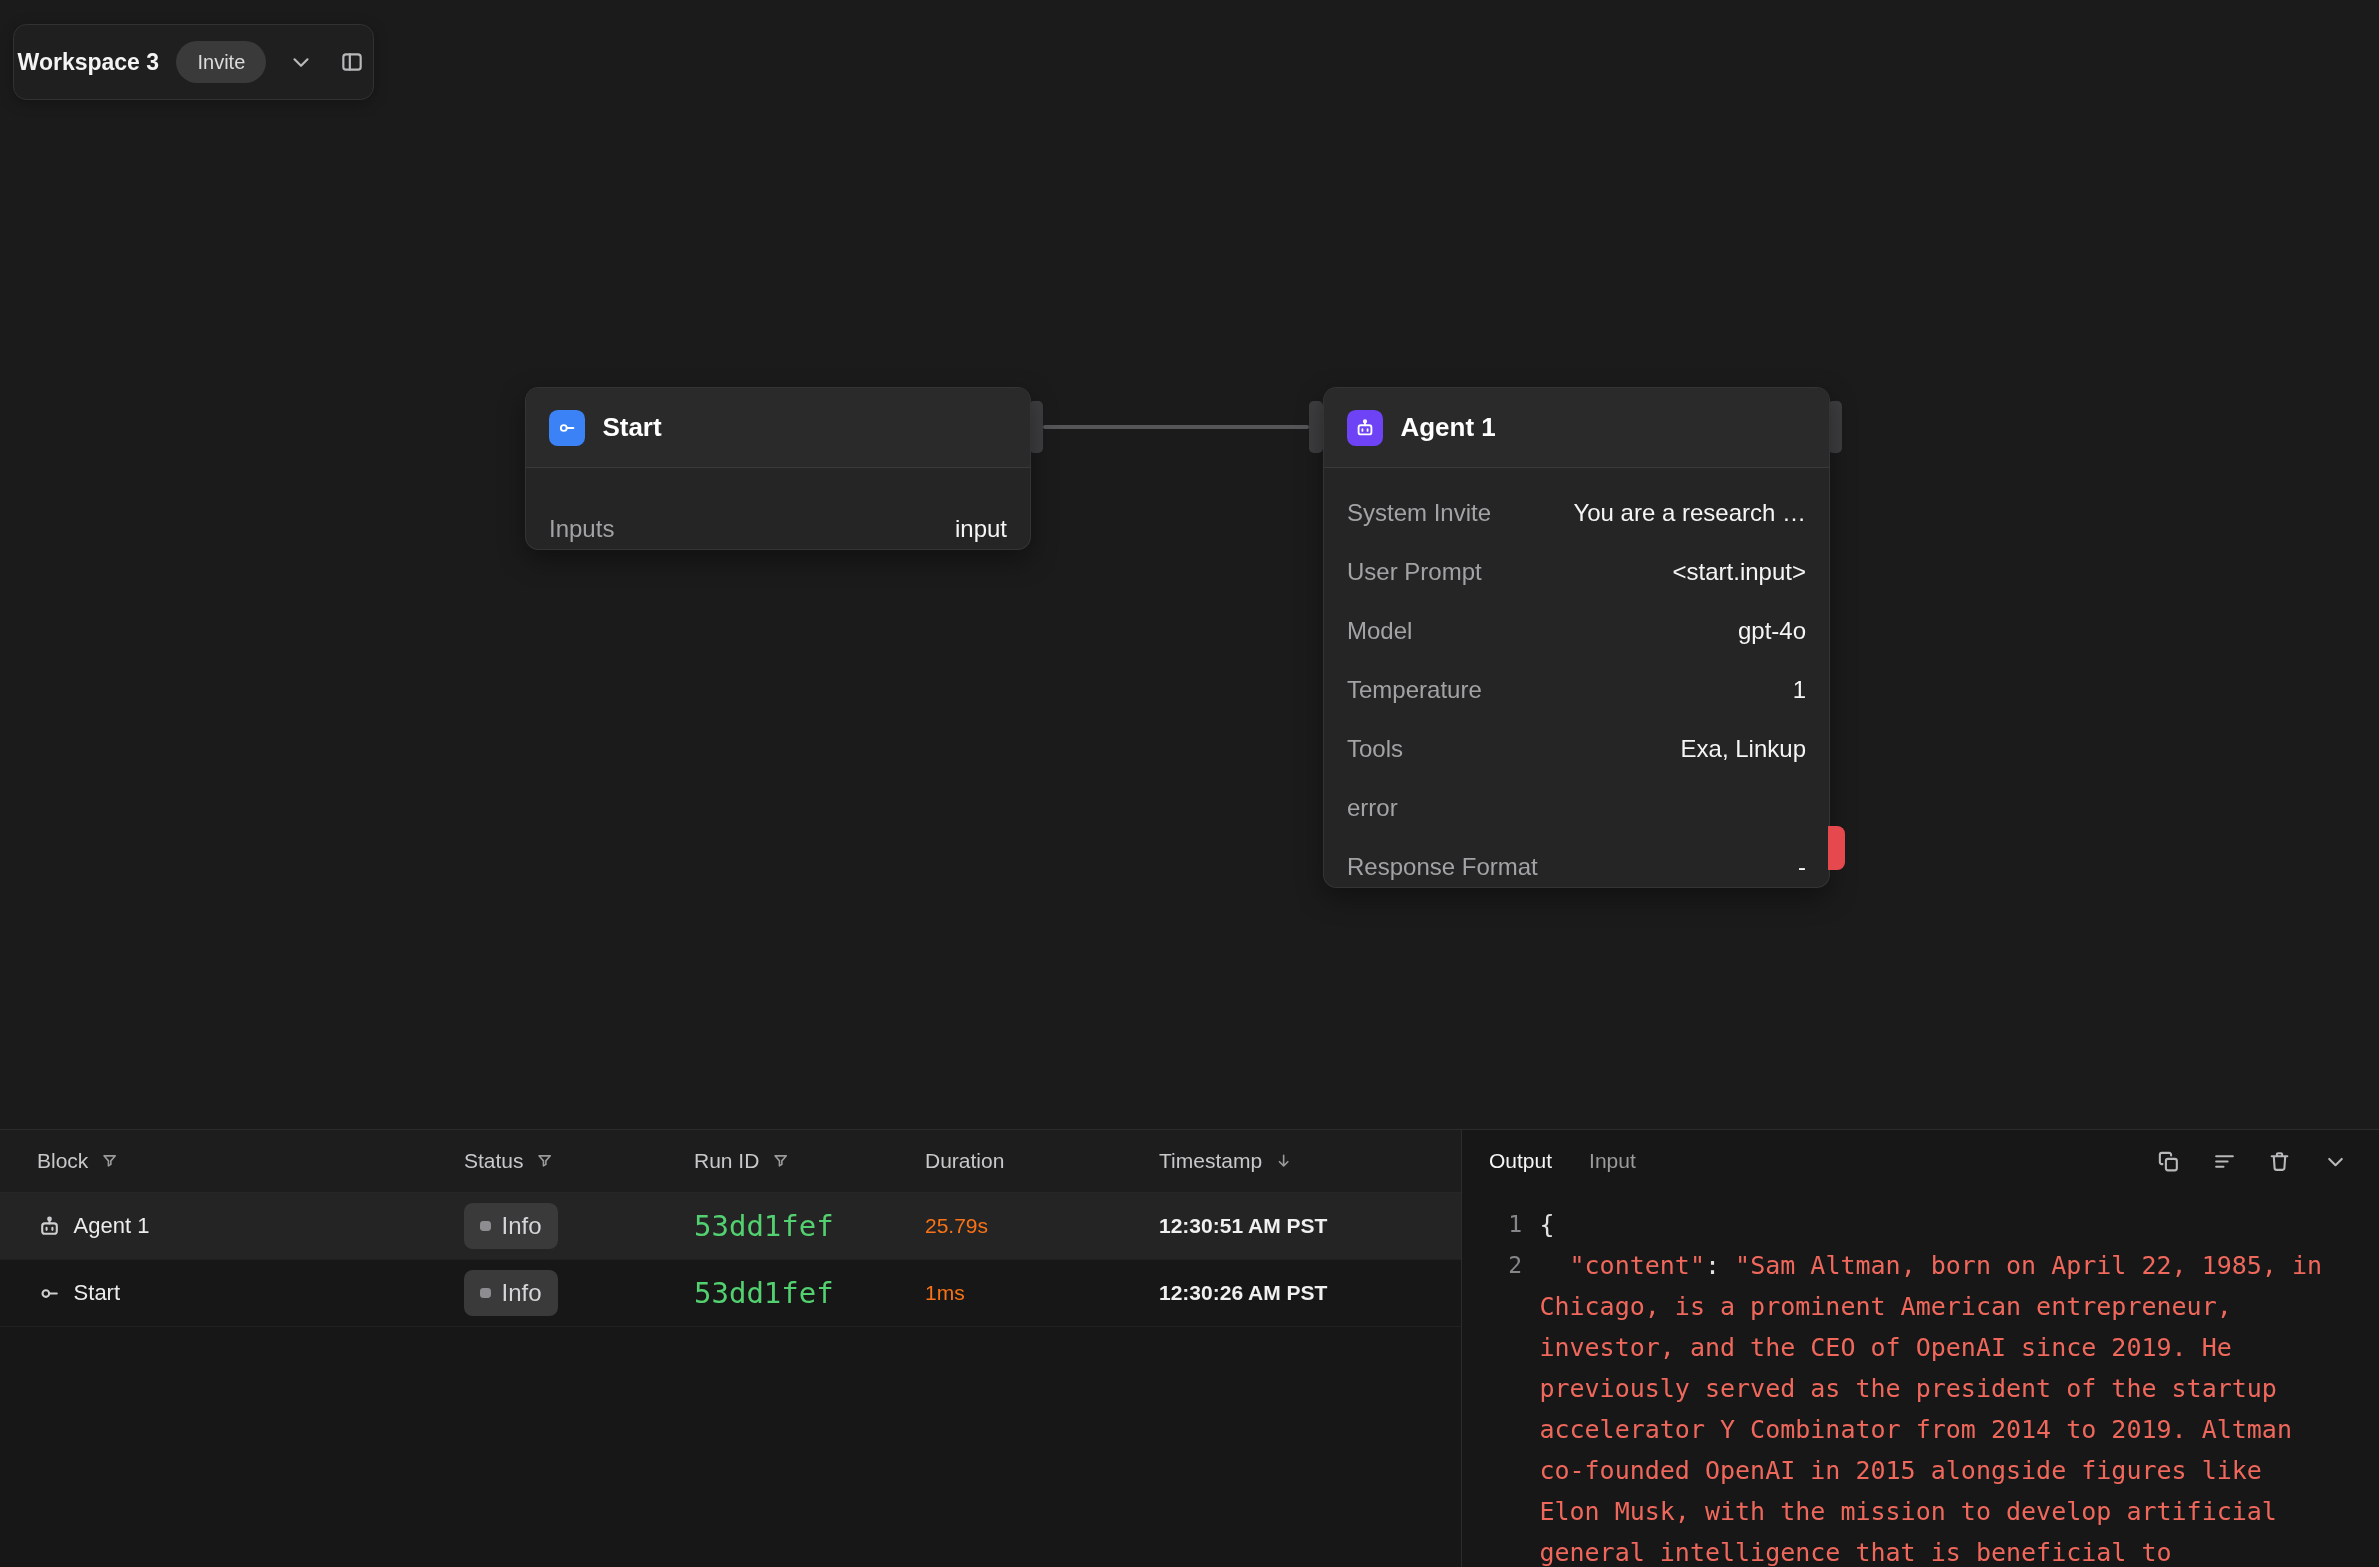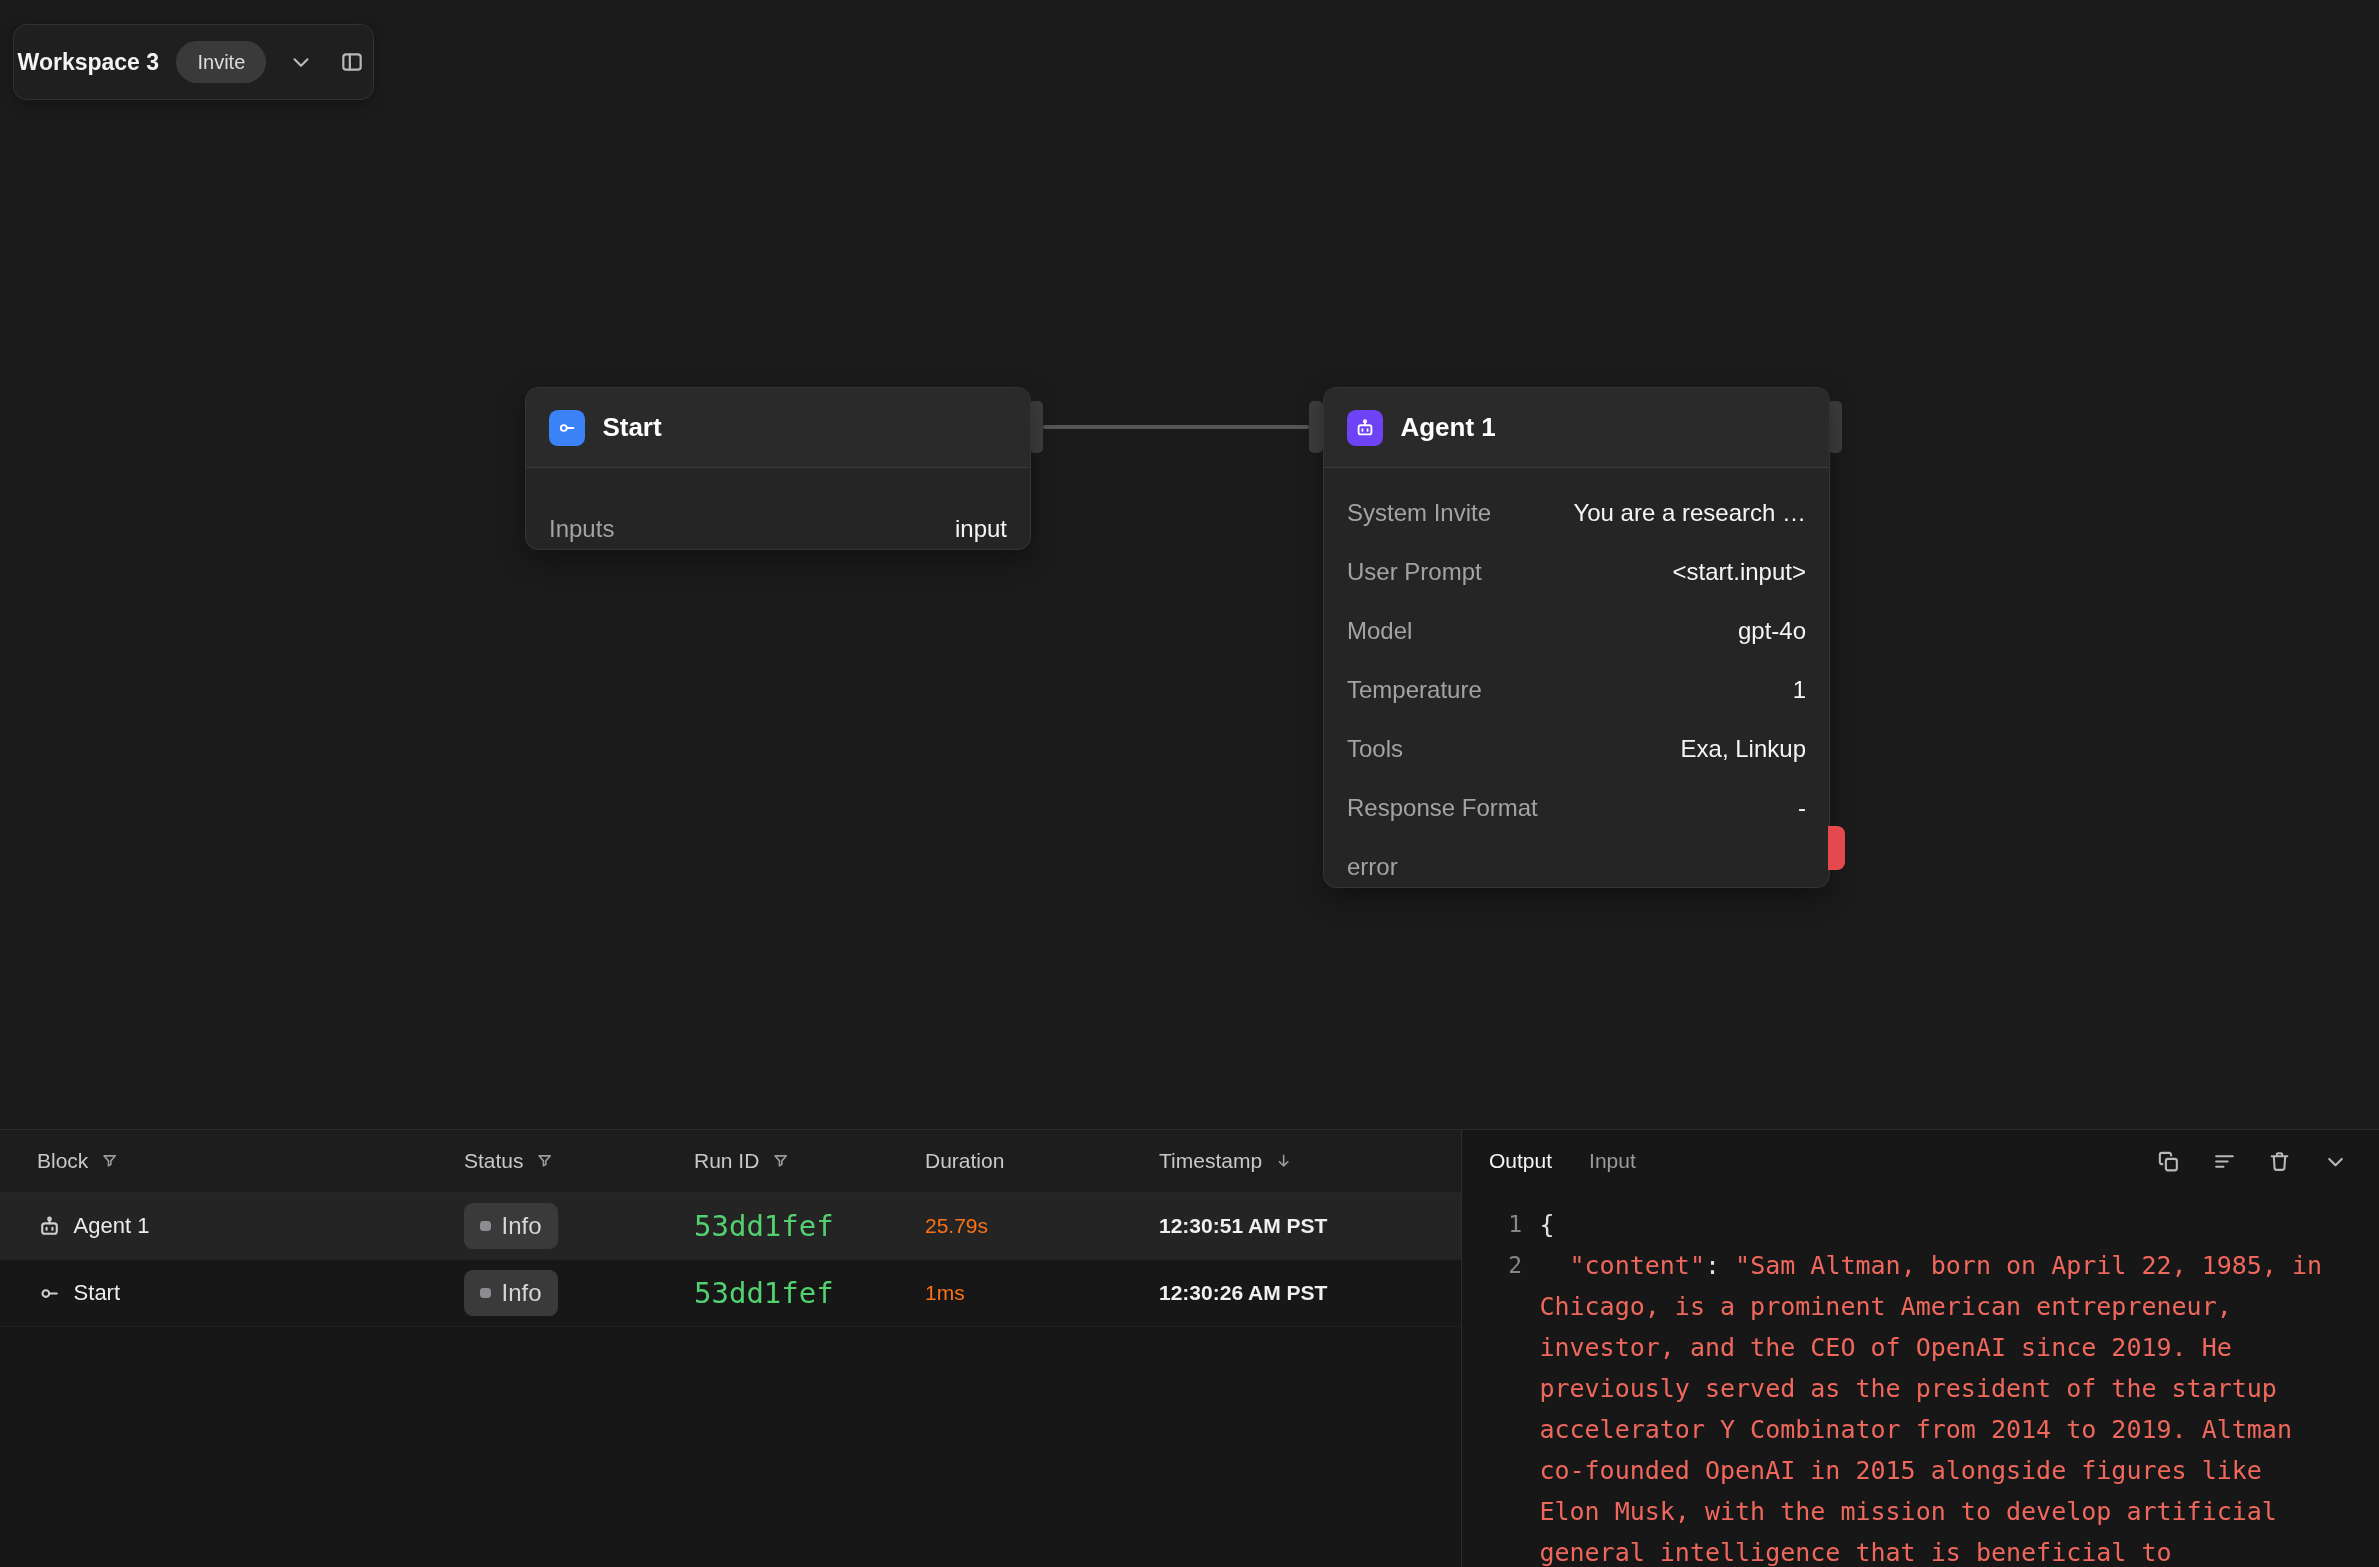--- a/index.html
+++ b/index.html
@@ -177,26 +177,26 @@
         </div>
         <div class="node-row">
           <span class="nr-label">Temperature</span>
           <span class="nr-value">1</span>
         </div>
         <div class="node-row">
           <span class="nr-label">Tools</span>
           <span class="nr-value">Exa, Linkup</span>
         </div>
         <div class="node-row">
+          <span class="nr-label">error</span>
+          <span class="nr-value"></span>
+        </div>
+        <div class="node-row">
           <span class="nr-label">Response Format</span>
           <span class="nr-value">-</span>
-        </div>
-        <div class="node-row">
-          <span class="nr-label">error</span>
-          <span class="nr-value"></span>
         </div>
       </div>
     </div>
   </div>
 
   <div class="bottom-panel">
 
     <div class="runs-table">
       <div class="t-header">
         <div class="cell c-block">

